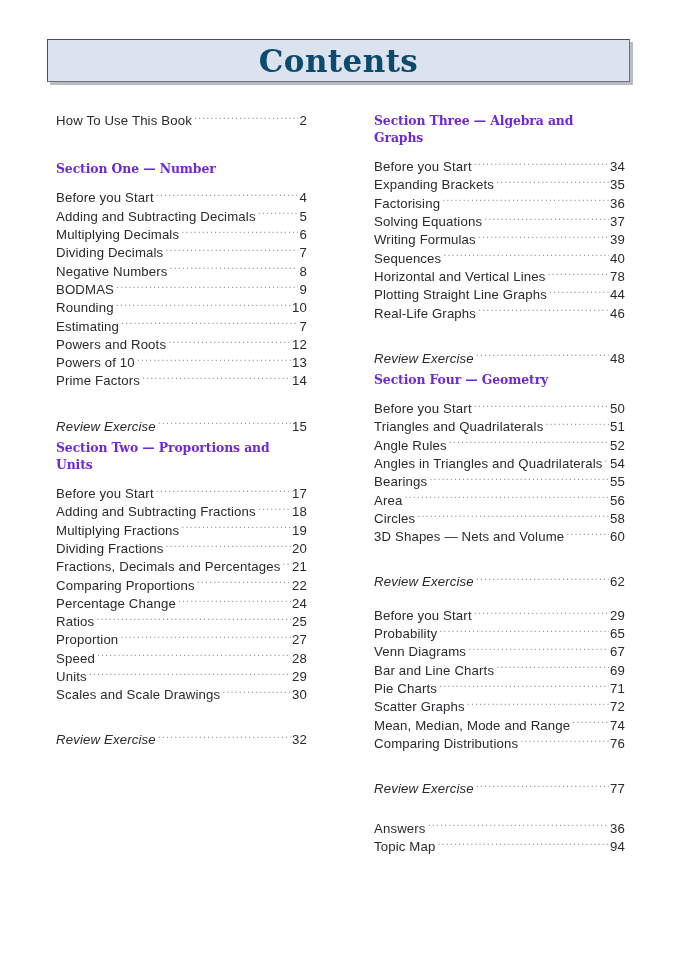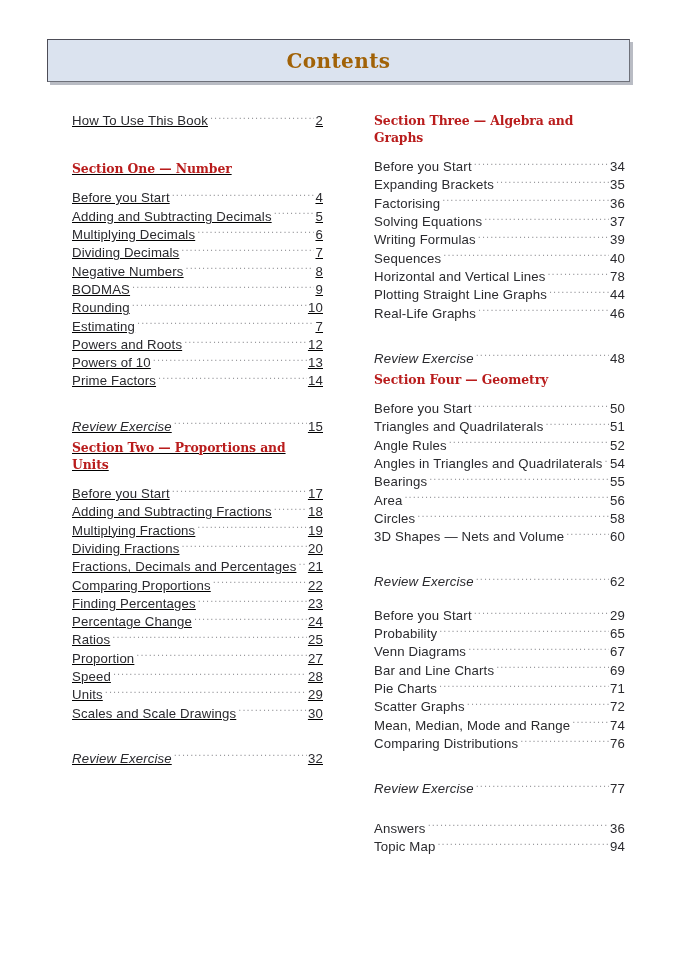--- a/index.html
+++ b/index.html
@@ -38,48 +38,48 @@
   }
   .header-title {
     position: absolute;
     left: 0;
     right: 0;
     top: 50%;
     transform: translateY(-50%);
     text-align: center;
     font-family: "DejaVu Serif", serif;
     font-weight: 700;
-    font-size: 20px;
-    color: #a16207;
+    font-size: 31px;
+    color: #0c4a6e;
     letter-spacing: 0.4px;
   }
 
   
   .columns {
     position: absolute;
     left: 0;
     top: 112px;
     width: 679px;
   }
   .col {
     position: absolute;
     top: 0;
     width: 251px;
   }
-  .col-left  { left: 72px; text-decoration: underline; }
+  .col-left  { left: 56px; }
   .col-right { left: 374px; }
 
   
   .block { margin: 0; }
 
   .section-heading {
     font-family: "DejaVu Serif", serif;
     font-weight: 700;
     font-size: 12.4px;
-    color: #b91c1c;
+    color: #6d28d9;
     line-height: 17px;
     letter-spacing: -0.1px;
     white-space: pre-line;
   }
 
   
   .entry {
     display: flex;
     align-items: baseline;
     font-size: 13.2px;
@@ -235,25 +235,20 @@
             <span class="label">Fractions, Decimals and Percentages</span>
             <span class="leader"></span>
             <span class="page-num">21</span>
           </div>
           <div class="entry">
             <span class="label">Comparing Proportions</span>
             <span class="leader"></span>
             <span class="page-num">22</span>
           </div>
           <div class="entry">
-            <span class="label">Finding Percentages</span>
-            <span class="leader"></span>
-            <span class="page-num">23</span>
-          </div>
-          <div class="entry">
             <span class="label">Percentage Change</span>
             <span class="leader"></span>
             <span class="page-num">24</span>
           </div>
           <div class="entry">
             <span class="label">Ratios</span>
             <span class="leader"></span>
             <span class="page-num">25</span>
           </div>
           <div class="entry">

